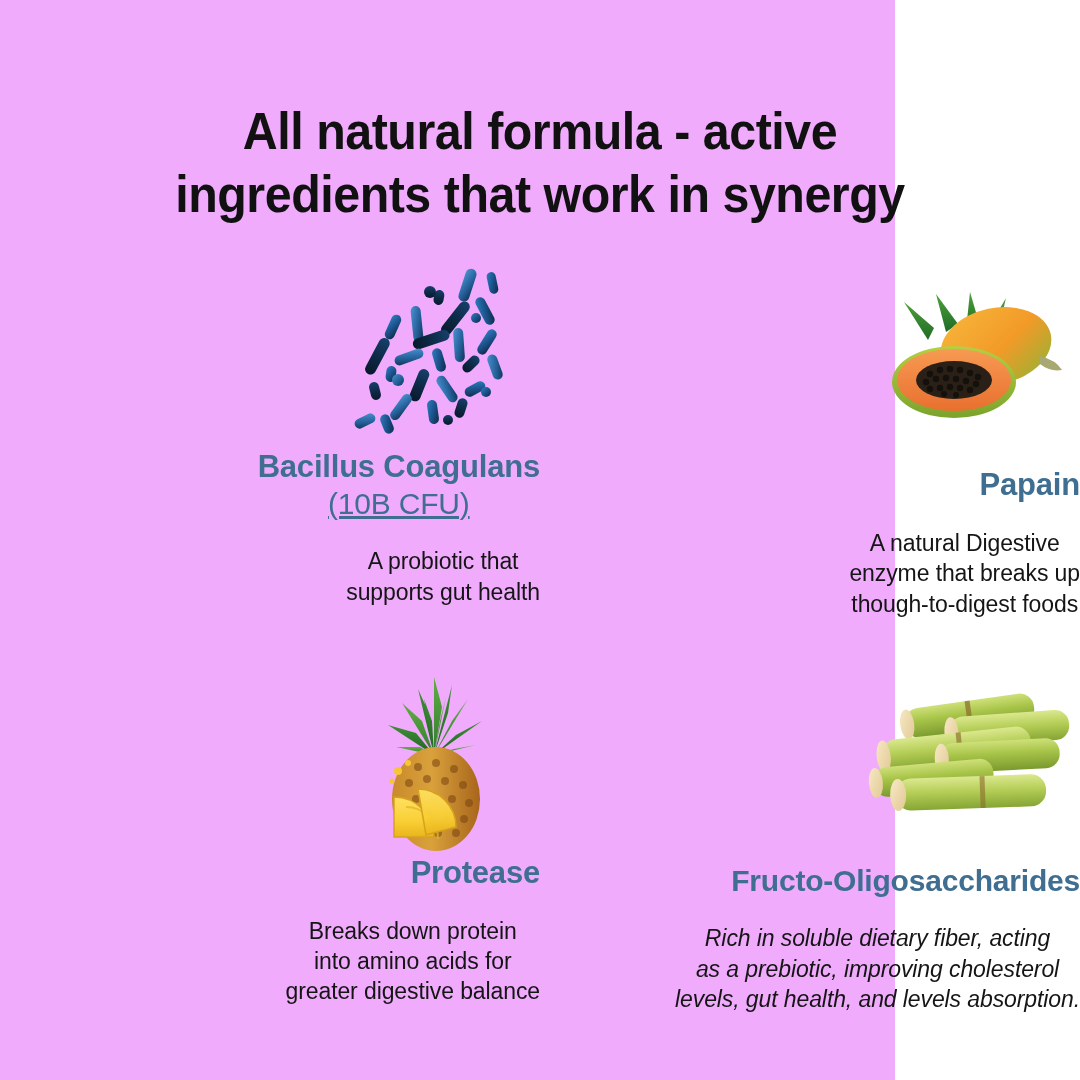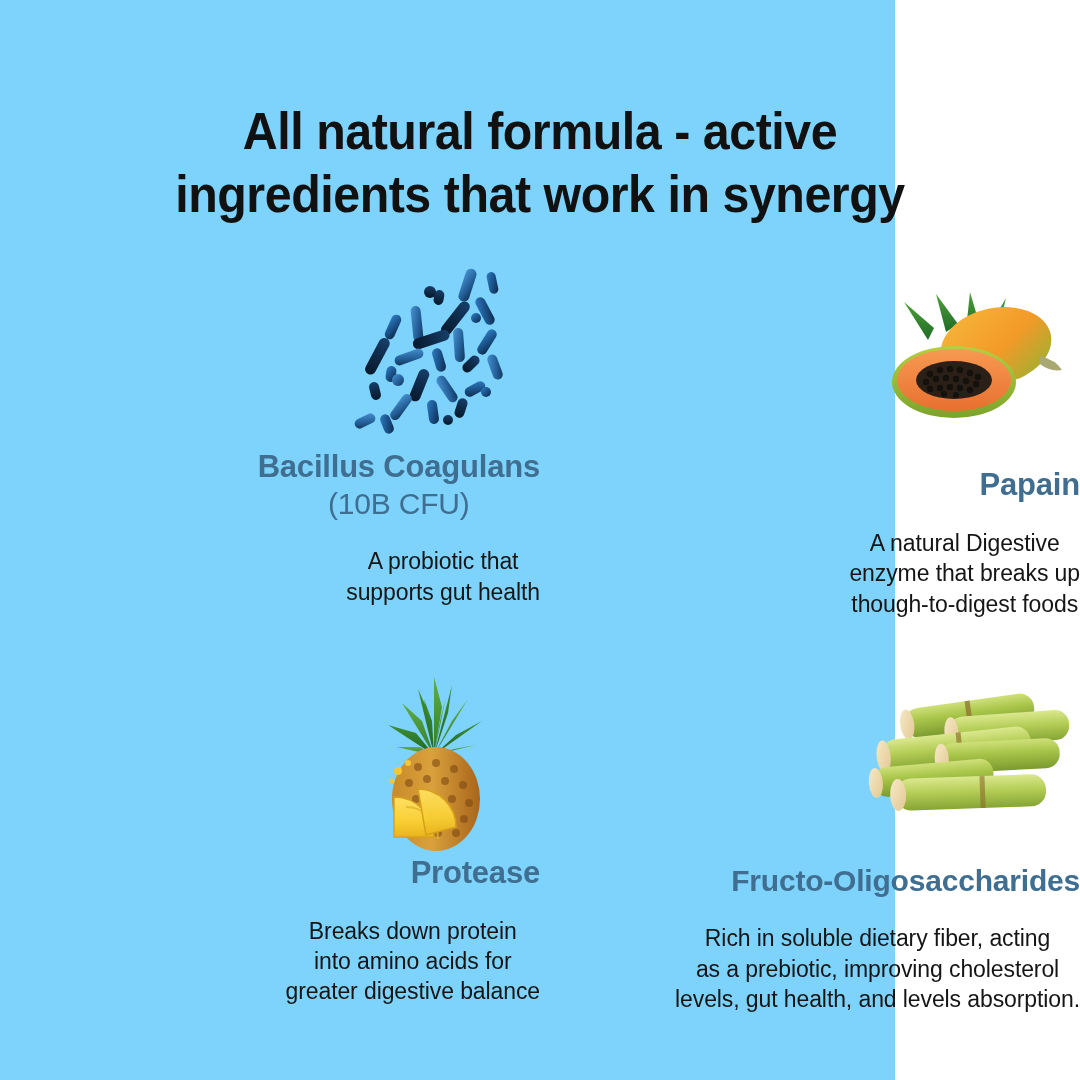--- a/index.html
+++ b/index.html
@@ -5,21 +5,21 @@
   * { margin:0; padding:0; box-sizing:border-box; }
   html, body {
     width:1080px; height:1080px;
     background:#ffffff;
     font-family:"Liberation Sans", sans-serif;
     overflow:hidden;
   }
   .page {
     position:relative;
     width:895px; height:1080px;
-    background:#7dd3fc;
+    background:#f0abfc;
   }
 
   
   .headline {
     position:absolute;
     top:100px; left:60px; width:960px;
     text-align:center;
     font-size:52px;
     font-weight:700;
     line-height:1.22;
@@ -57,41 +57,42 @@
     font-size:31px;
     font-weight:700;
     line-height:1.22;
     letter-spacing:-0.2px;
   }
   .card-title .sub {
     display:block;
     font-weight:400;
     font-size:30px;
     color:#3f6e91;
+    text-decoration:underline;
   }
   .card-desc {
     margin-top:24px;
     text-align:center;
     color:#151515;
     font-size:23px;
     font-weight:400;
     line-height:1.32;
     letter-spacing:-0.1px;
   }
   .card-desc span { display:block; }
 
   
   .card-1 .art { height:178px; margin-bottom:2px; }
   .card-2 .art { height:195px; }
   .card-2 .card-title { margin-top:0px; }
   .card-2 .card-desc { margin-top:24px; }
   .card-3 .art { height:150px; margin-top:22px; margin-bottom:26px; }
   .card-4 .art { width:250px; height:150px; margin-top:22px; margin-bottom:26px; }
   .card-4 .card-title { font-size:30px; }
-  .card-4 .card-desc { font-size:23px; }
+  .card-4 .card-desc { font-size:23px;font-style:italic; }
 </style>
 </head>
 <body>
 
 <div class="page">
 
   <h1 class="headline">
     <span>All natural formula - active</span><br>
     <span>ingredients that work in synergy</span>
   </h1>

